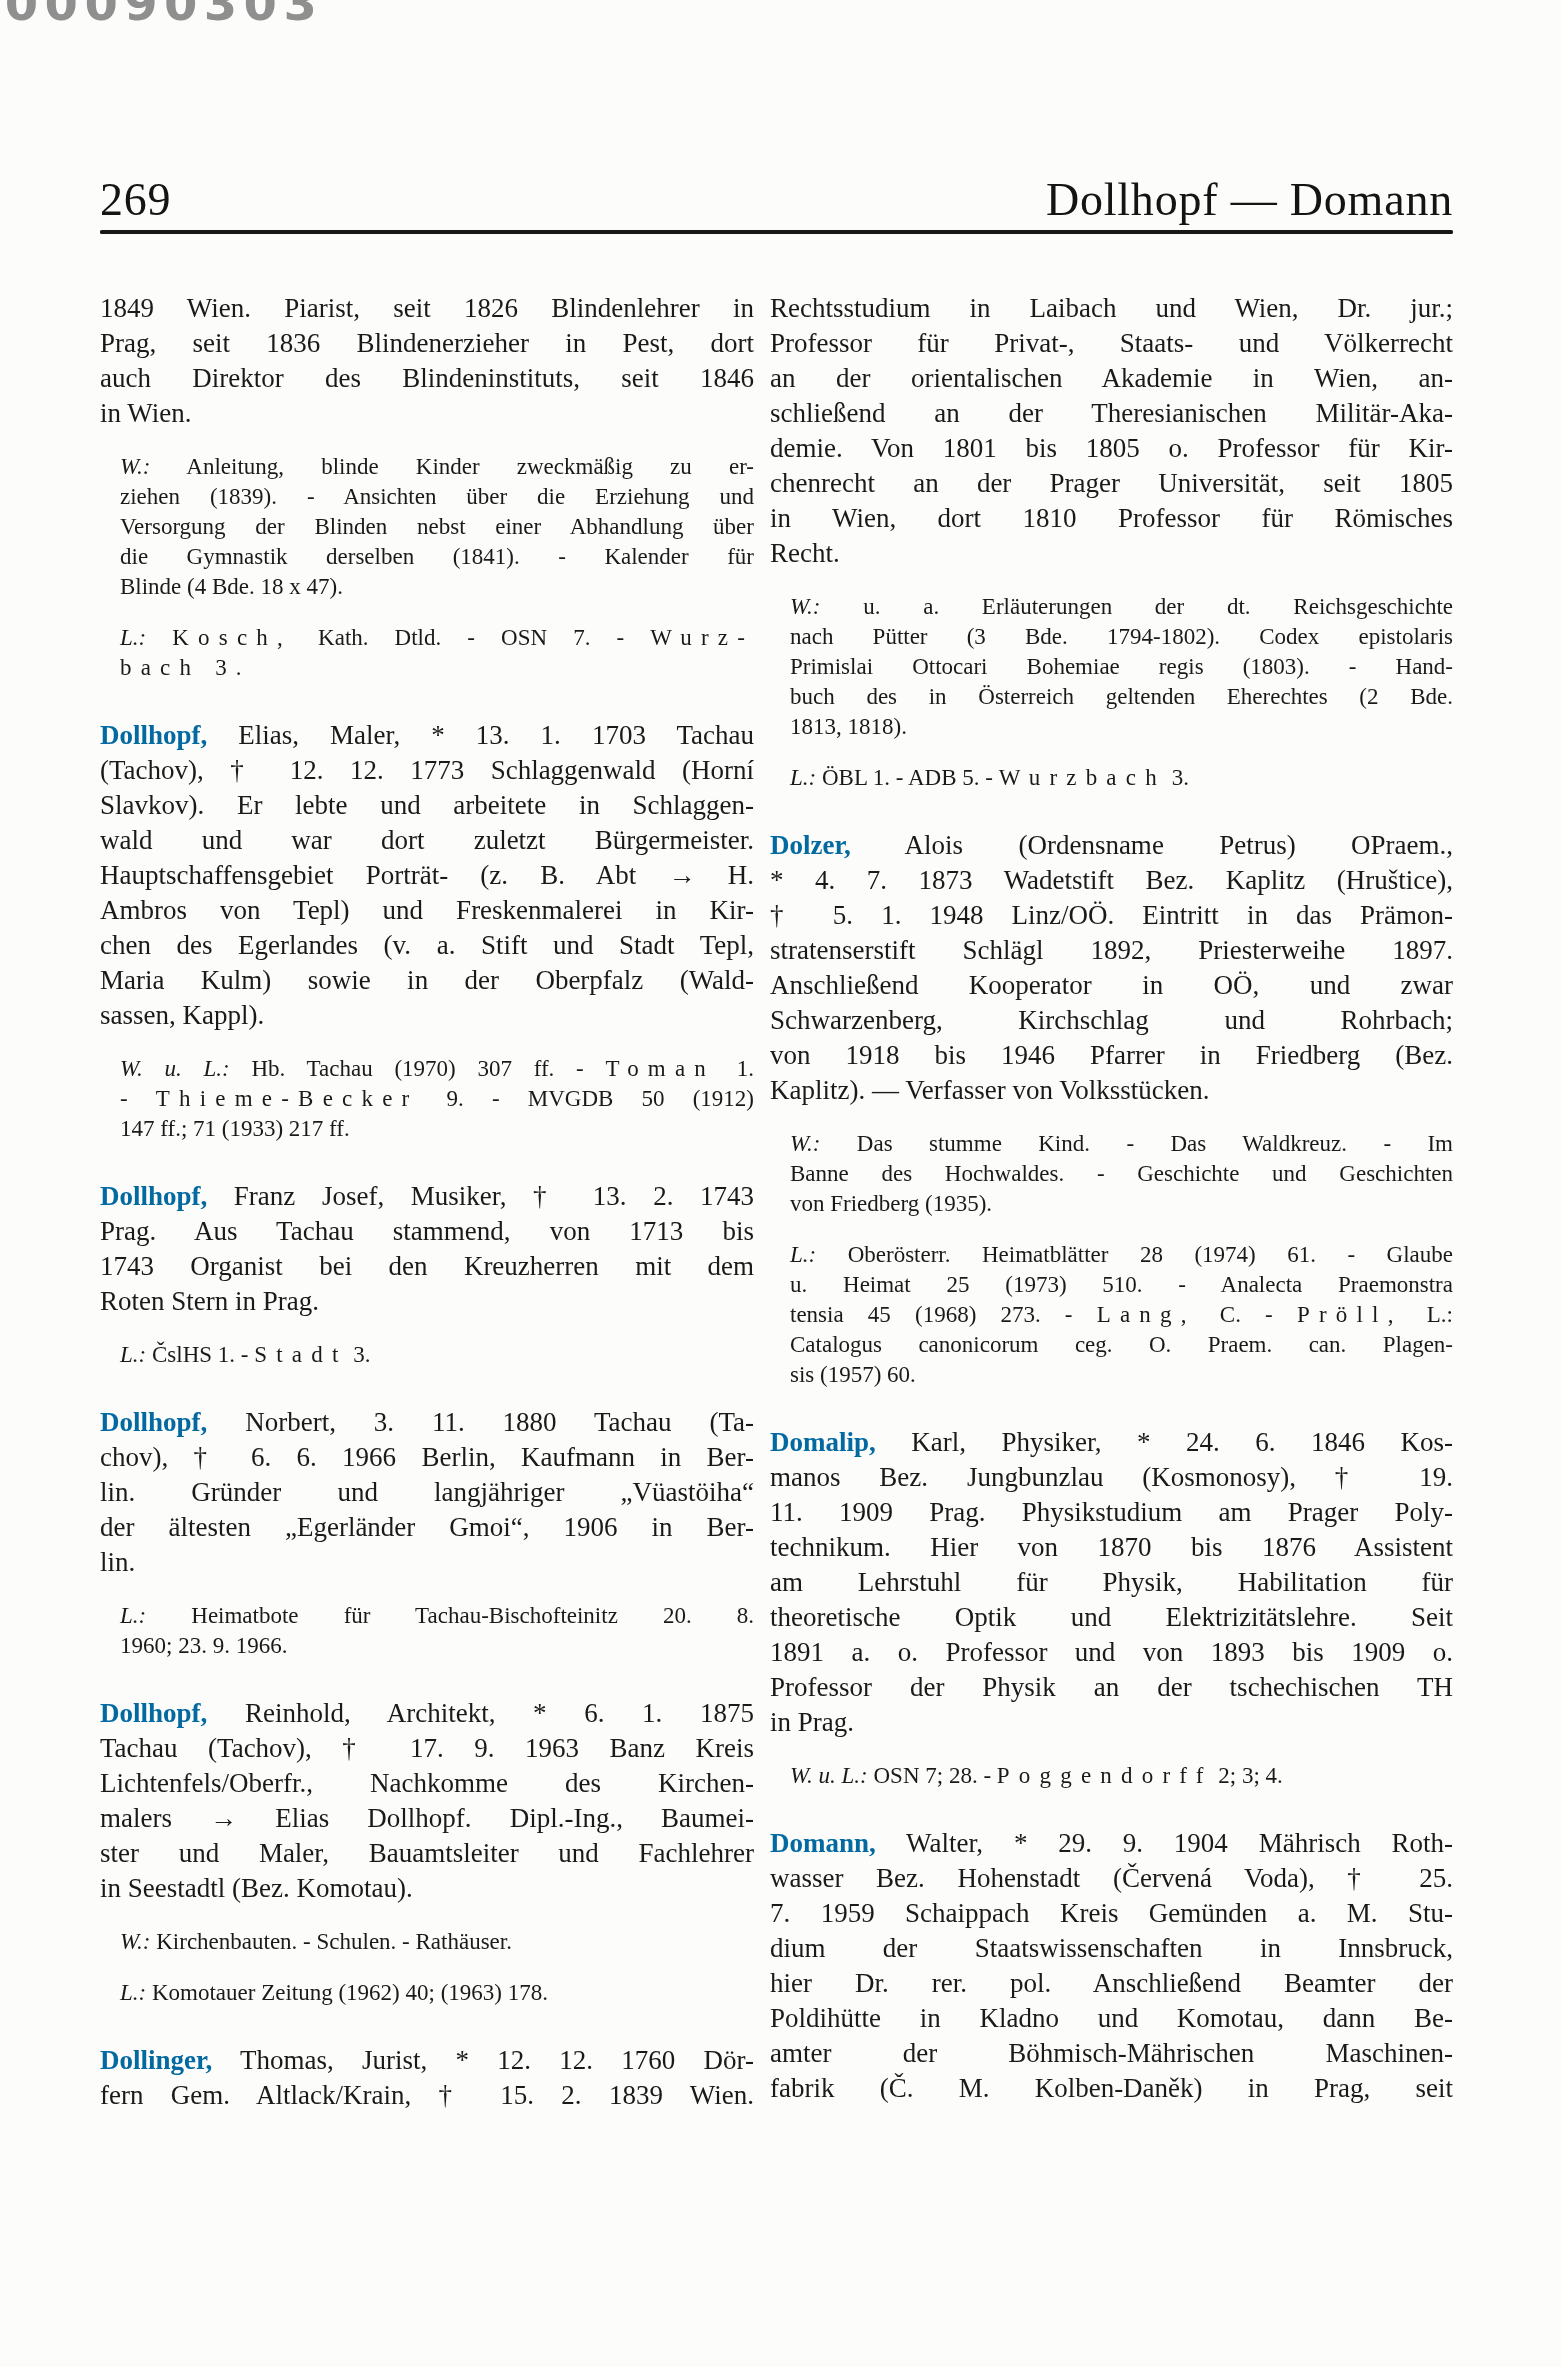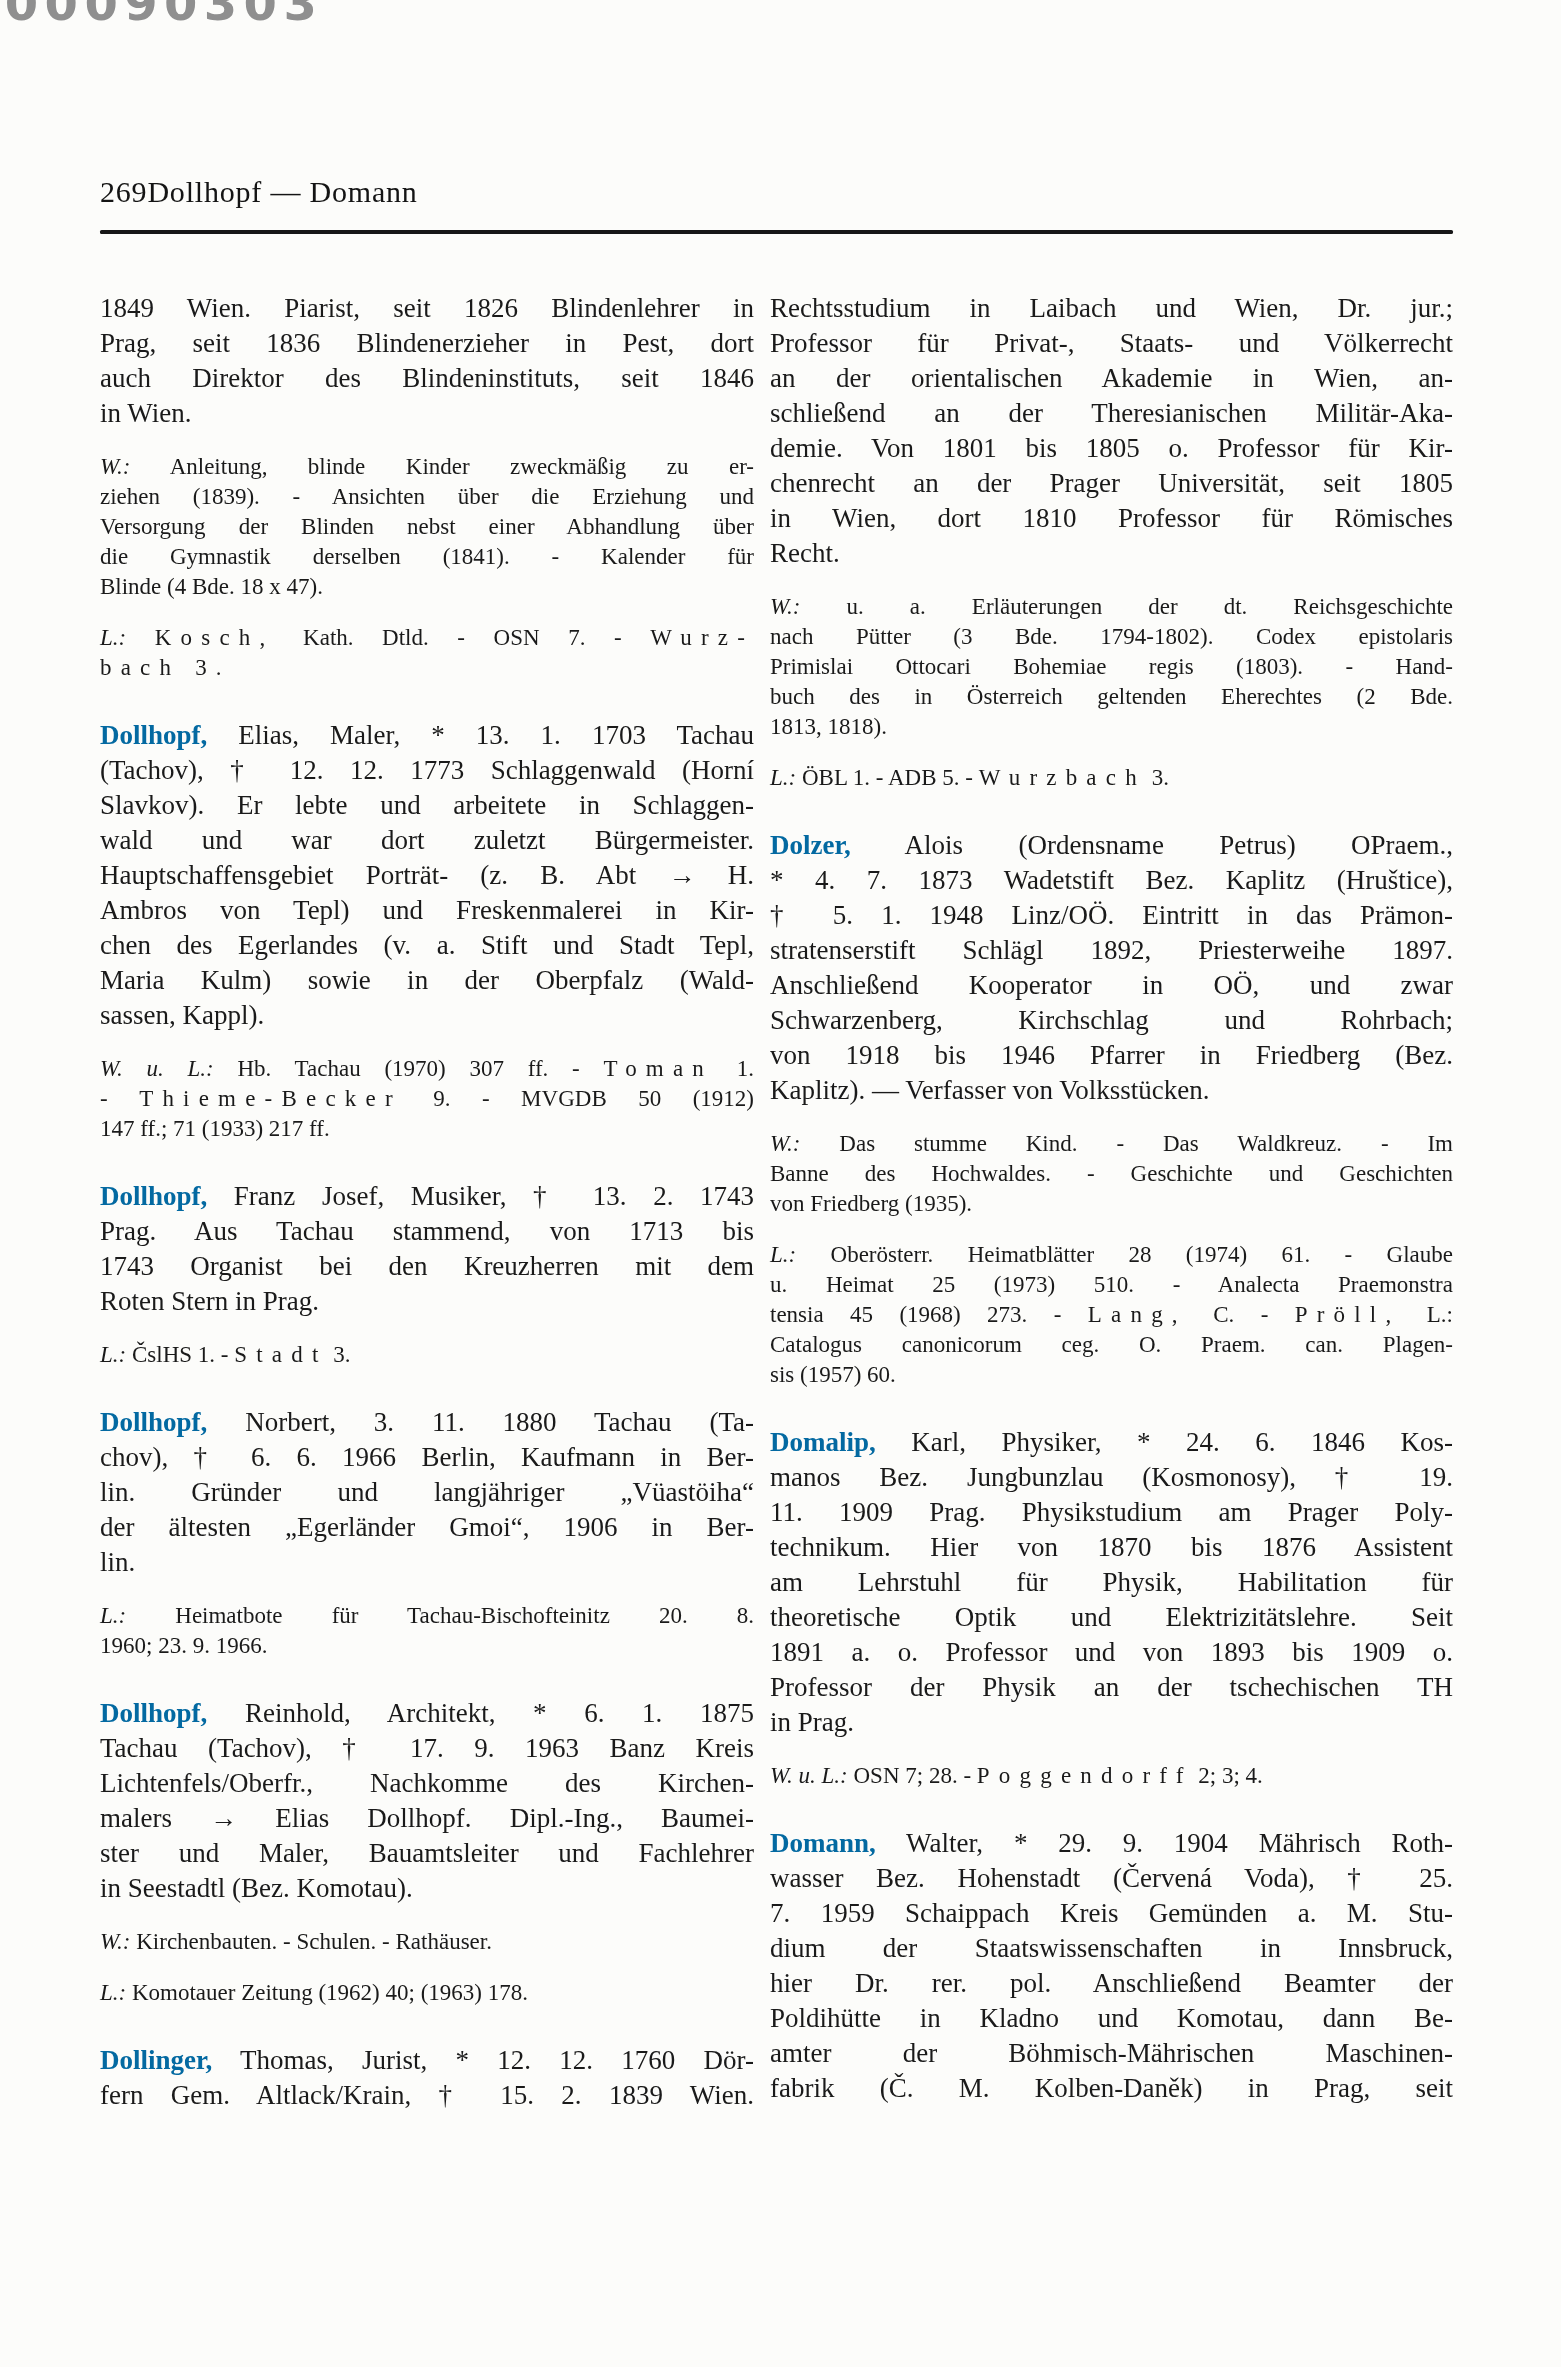--- a/index.html
+++ b/index.html
@@ -13,38 +13,38 @@
   }
   .stamp{
     position:absolute;top:-21px;left:4.8px;
     font-family:"DejaVu Sans","Liberation Sans",sans-serif;
     font-weight:bold;font-size:48px;line-height:1;
     color:#8f8f8f;letter-spacing:6.4px;
     user-select:none;
   }
   .header-row{
     position:absolute;top:175px;left:100px;width:1353px;
-    display:flex;align-items:baseline;
-    font-size:30px;line-height:1.1;color:#141414;
+    display:flex;justify-content:space-between;align-items:baseline;
+    font-size:46px;line-height:1.1;color:#141414;
   }
   .page-number{letter-spacing:0.8px;}
   .running-title{letter-spacing:0.8px;}
   .header-rule{
     position:absolute;top:230px;left:100px;width:1353px;height:4px;
     background:#171717;border-radius:1.6px;
   }
   .cols{
     position:absolute;top:291px;left:100px;width:1353px;
     display:flex;gap:16px;
   }
   .col-left{width:654px;}
   .col-right{width:683px;}
   .para{margin:0;}
   .para.main{font-size:27px;line-height:35px;}
-  .para.bib{font-size:23px;line-height:30px;}
+  .para.bib{font-size:23px;line-height:30px;margin-left:20px;}
   .para + .para.main{margin-top:35px;}
   .para + .para.bib{margin-top:21px;}
   .line{text-align:justify;text-justify:inter-word;}
   .line.just{text-align-last:justify;}
   .line.endl{text-align-last:left;}
   .r-n{}
   .r-b{font-weight:bold;color:#0369a1;margin-top:10px;}
   .r-i{font-style:italic;}
   .r-sp{letter-spacing:0.40em;}
 </style>

